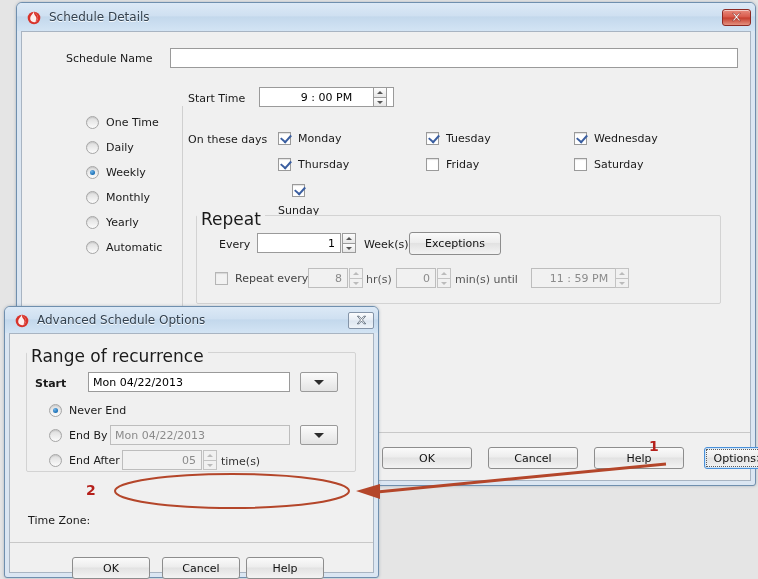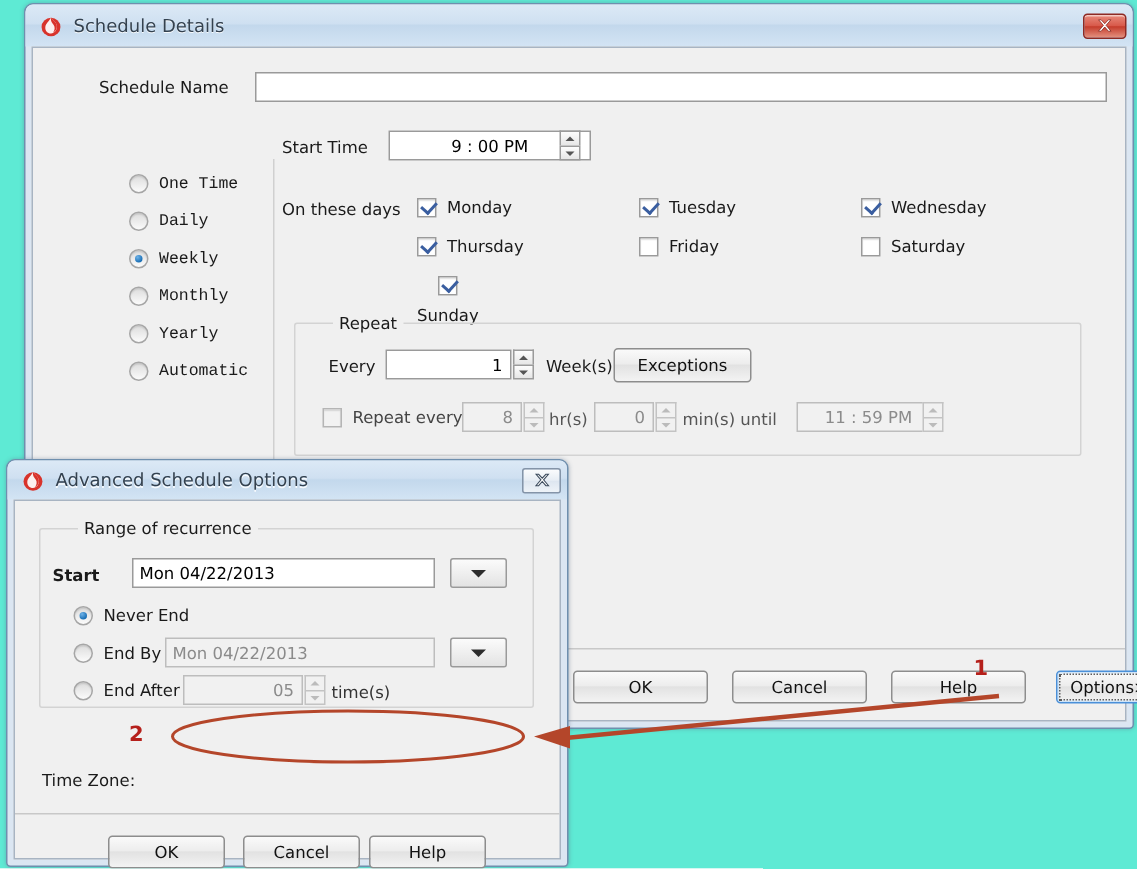--- a/index.html
+++ b/index.html
@@ -5,21 +5,21 @@
   * { box-sizing: border-box; }
   html, body {
     margin: 0; padding: 0;
     width: 758px; height: 579px;
     background: #ffffff;
     font-family: "DejaVu Sans", "Liberation Sans", sans-serif;
     font-size: 11px;
     color: #000000;
     overflow: hidden;
   }
-  #stage { position: relative; width: 758px; height: 579px; background: #5eead4; }
+  #stage { position: relative; width: 758px; height: 579px; background: #e5e5e5; }
 
   
   .dlg {
     position: absolute;
     background: #dbe6f2;
     border: 1px solid #6f8fae;
     border-radius: 6px 6px 3px 3px;
     box-shadow: 0 0 3px rgba(90,110,135,.45);
   }
   .dlg-titlebar {
@@ -129,23 +129,23 @@
   .btn.focus .inner {
     border: 1px dotted #5c5c5c; width: 100%; height: 100%;
     display: flex; align-items: center; justify-content: center;
   }
 
   .grp {
     border: 1px solid #d3d3d3; border-radius: 2px;
     position: relative;
   }
   .grp > .grp-title {
-    position: absolute; top: -7px; left: 25px;
+    position: absolute; top: -7px; left: 0;
     background: #f0f0f0; padding: 0 4px;
-    font-size: 11px; color: #1a1a1a;
+    font-size: 17px; color: #1a1a1a;
   }
 
   .combo { display: flex; align-items: stretch; }
   .combo .cbtn {
     width: 21px; flex: none;
     border: 1px solid #9a9a9a; border-left: none;
     background: linear-gradient(to bottom, #fafafa, #e4e4e4);
     display: flex; align-items: center; justify-content: center;
     cursor: pointer;
   }
@@ -192,21 +192,21 @@
       </span>
     </div>
 
     <div class="dlg-body" style="top:28px; bottom:4px;">
 
       <div style="position:absolute; left:44px; top:20px;" class="lbl">Schedule Name</div>
       <input class="tf" type="text" style="position: absolute; left: 148px; top: 16px; width: 568px;" value="">
 
       <div class="sep-v" style="left:160px; top:74px; height:218px;"></div>
 
-      <div style="position:absolute; left:64px; top:84px; display:flex; flex-direction:column; gap:12px;font-family:Liberation Mono, monospace;">
+      <div style="position:absolute; left:64px; top:84px; display:flex; flex-direction:column; gap:12px;">
         <div class="radio-row">
           <span class="radio"></span>
           <span class="lbl">One Time</span>
         </div>
         <div class="radio-row">
           <span class="radio"></span>
           <span class="lbl">Daily</span>
         </div>
         <div class="radio-row">
           <span class="radio on"></span>

